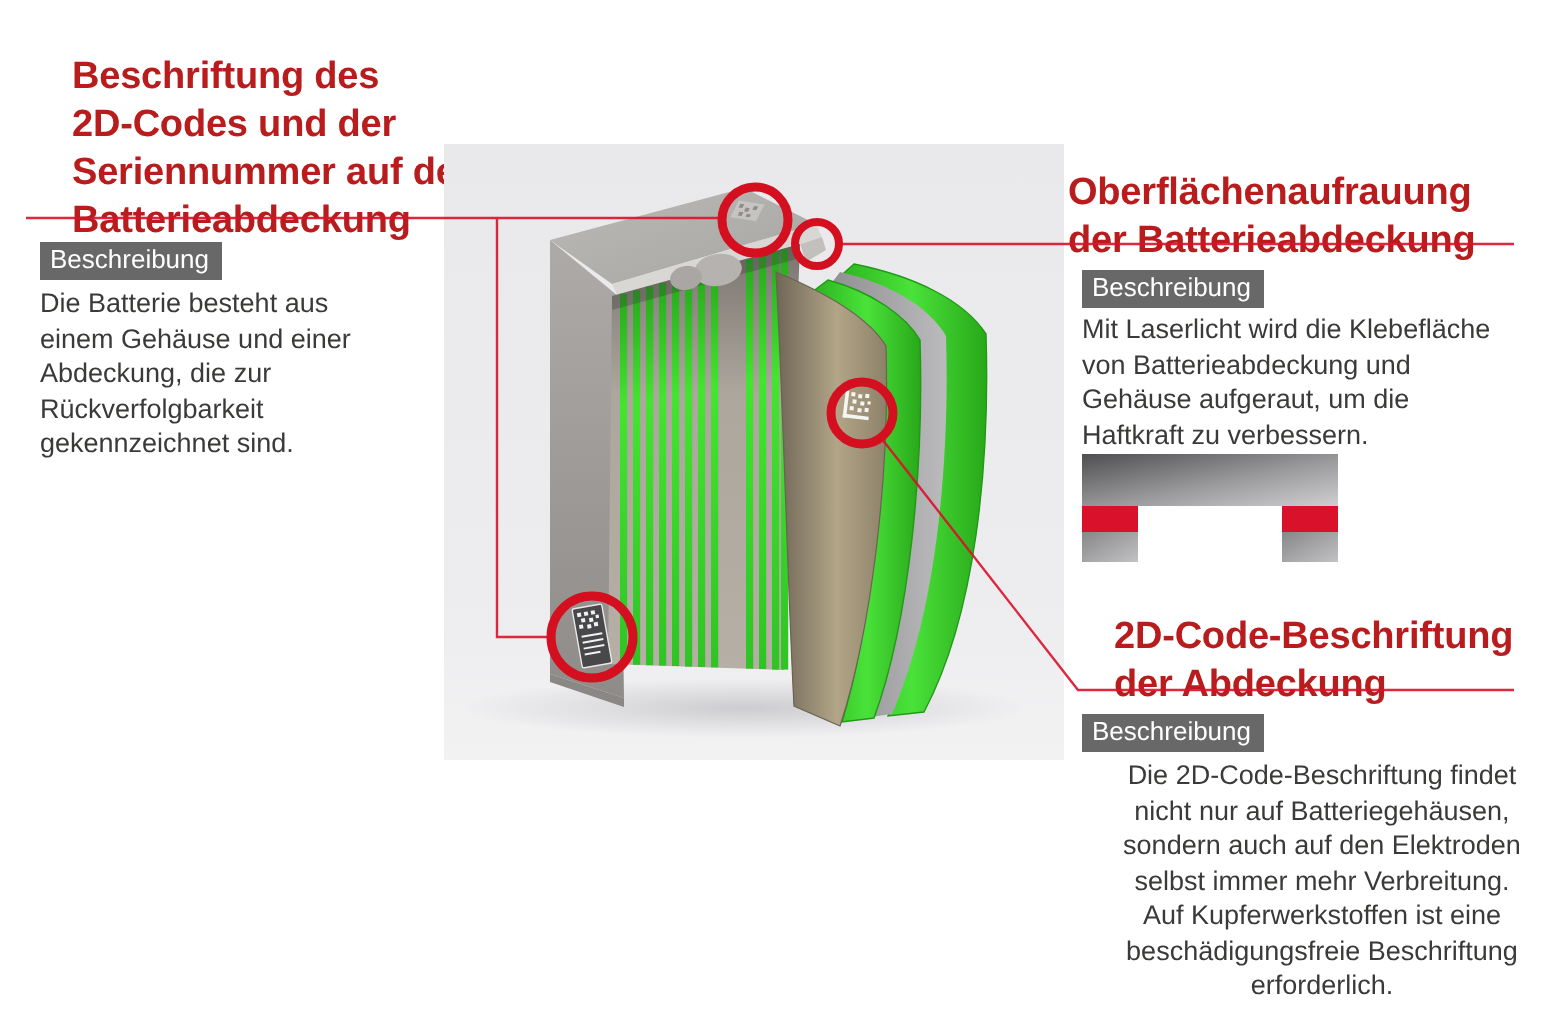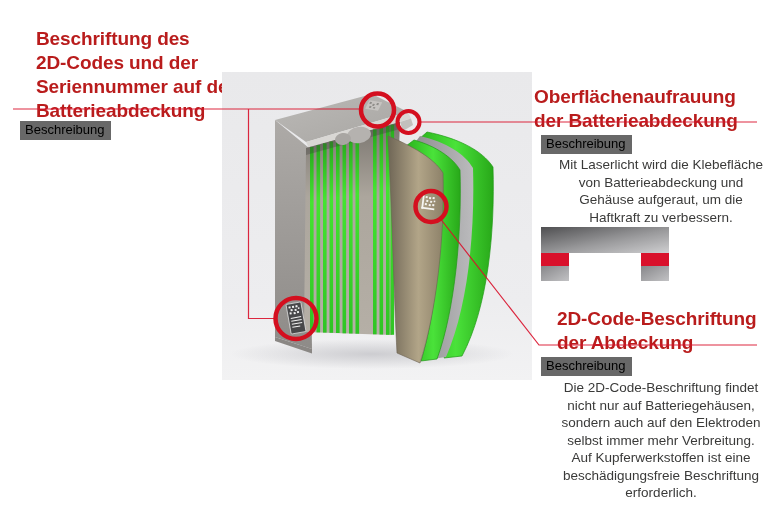--- a/index.html
+++ b/index.html
@@ -6,21 +6,21 @@
   .page{
     position:relative;width:782px;height:510px;overflow:hidden;background:#ffffff;
     font-family:"Liberation Sans","DejaVu Sans",sans-serif;
   }
   .abs{position:absolute;}
   h2.callout-title{
     margin:16px;font-size:19px;line-height:24px;font-weight:700;color:#b91c1c;
     white-space:pre-line;letter-spacing:-0.1px;
   }
   .badge{
-    display:inline-block;background:#686868;color:#000000;
+    display:inline-block;background:#686868;color:#ffffff;
     font-size:13px;line-height:16px;padding:1px 6px 2px 5px;
   }
   .body-text{
     margin:0;font-size:13.5px;line-height:17.5px;color:#3a3a39;white-space:pre-line;
   }
   .panel{
     left:222px;top:72px;width:310px;height:308px;
   }
   .overlay{left:0;top:0;pointer-events:none;}
   svg{display:block;}
@@ -28,25 +28,30 @@
 </head>
 <body>
 
 <div class="page">
 
   <h2 class="abs callout-title" style="left:20px;top:11px;width:215px;">Beschriftung des
 2D-Codes und der
 Seriennummer auf der
 Batterieabdeckung</h2>
   <span class="abs badge" style="left:20px;top:121px;">Beschreibung</span>
+  <p class="abs body-text" style="left:20px;top:143px;width:220px;">Die Batterie besteht aus
+einem Gehäuse und einer
+Abdeckung, die zur
+Rückverfolgbarkeit
+gekennzeichnet sind.</p>
 
   <h2 class="abs callout-title" style="left:518px;top:69px;width:235px;">Oberflächenaufrauung
 der Batterieabdeckung</h2>
   <span class="abs badge" style="left:541px;top:135px;">Beschreibung</span>
-  <p class="abs body-text" style="left:541px;top:156px;width:240px;text-align:center;">Mit Laserlicht wird die Klebefläche
+  <p class="abs body-text" style="left:541px;top:156px;width:240px;">Mit Laserlicht wird die Klebefläche
 von Batterieabdeckung und
 Gehäuse aufgeraut, um die
 Haftkraft zu verbessern.</p>
 
   <svg class="abs" style="left:541px;top:227px;" width="128" height="54" viewBox="0 0 128 54">
     <defs>
       <linearGradient id="barGrad" x1="0" y1="0" x2="1" y2="1">
         <stop offset="0" stop-color="#4f4f51"></stop>
           <stop offset="0.55" stop-color="#9a9a9c"></stop>
           <stop offset="1" stop-color="#cfcfd1"></stop>

